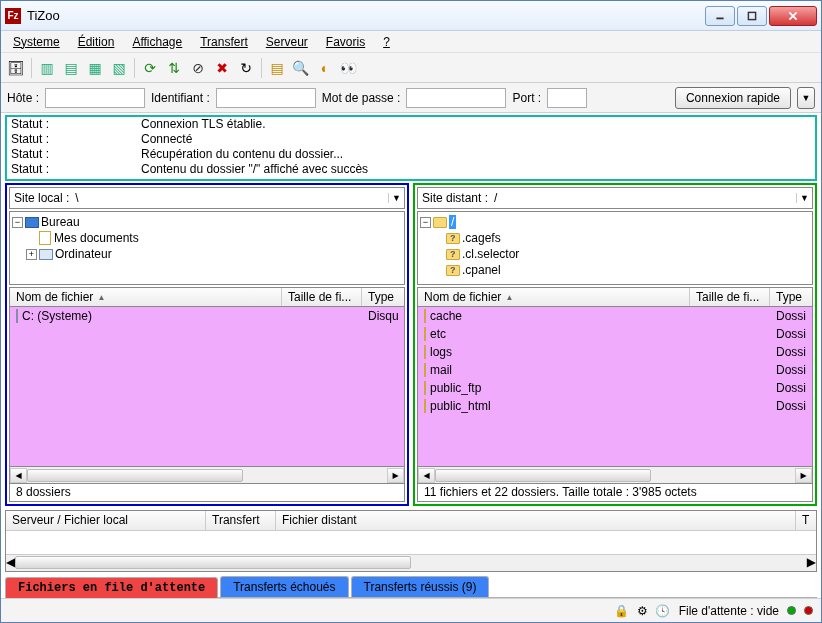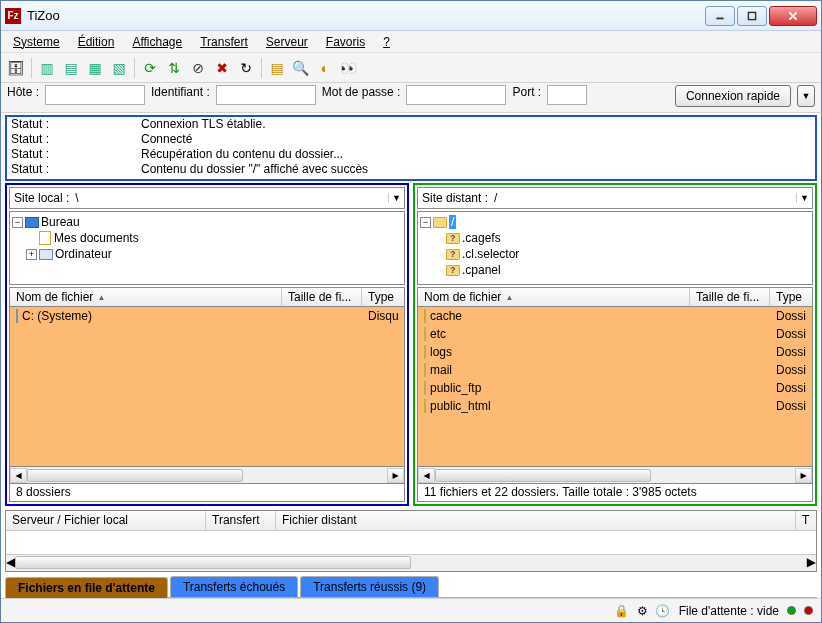--- a/index.html
+++ b/index.html
@@ -11,30 +11,30 @@
 .win-btn { width: 30px; height: 20px; border: 1px solid #7a9abf; background: linear-gradient(#f0f6fd, #d7e6f7); border-radius: 3px; display: flex; align-items: center; justify-content: center; cursor: default; }
 .win-btn.close { background: linear-gradient(#f5a0a0, #d43535); border-color: #a02020; color: #fff; width: 48px; }
 .win-btn svg { width: 12px; height: 12px; }
 .menubar { height: 22px; background: #f4f4f4; display: flex; align-items: center; padding: 0 4px; border-bottom: 1px solid #e0e0e0; gap: 2px; }
 .menubar .mitem { padding: 2px 8px; color: #000; cursor: default; }
 .menubar .mitem span.u { text-decoration: underline; }
 .toolbar { height: 30px; background: #f4f4f4; border-bottom: 1px solid #d0d0d0; display: flex; align-items: center; padding: 2px 4px; gap: 2px; }
 .tb-btn { width: 22px; height: 22px; border: 1px solid transparent; display: flex; align-items: center; justify-content: center; cursor: default; border-radius: 2px; }
 .tb-sep { width: 1px; height: 20px; background: #ccc; margin: 0 2px; }
 .tb-btn span { font-size: 14px; }
-.quickbar { height: 30px; background: #f4f4f4; border-bottom: 1px solid #d0d0d0; display: flex; align-items: flex-start; padding: 2px 6px; gap: 6px; }
+.quickbar { height: 30px; background: #f4f4f4; border-bottom: 1px solid #d0d0d0; display: flex; align-items: center; padding: 2px 6px; gap: 6px; }
 .quickbar label { white-space: nowrap; }
 .quickbar input { border: 1px solid #abadb3; height: 20px; padding: 1px 3px; background: #fff; }
 .quickbar .host { width: 100px; }
 .quickbar .user { width: 100px; }
 .quickbar .pass { width: 100px; }
 .quickbar .port { width: 40px; }
 .quick-connect { border: 1px solid #707070; background: linear-gradient(#fdfdfd, #e5e5e5); padding: 2px 10px; height: 22px; border-radius: 3px; cursor: default; }
 .quick-drop { width: 18px; height: 22px; border: 1px solid #707070; background: linear-gradient(#fdfdfd, #e5e5e5); border-radius: 3px; display: flex; align-items: center; justify-content: center; font-size: 9px; cursor: default; }
-.logpanel { border: 2px solid #1d4ed8; margin: 2px 4px; height: 66px; overflow-y: scroll; background: #fff; position: relative; }
+.logpanel { border: 2px solid #14b8a6; margin: 2px 4px; height: 66px; overflow-y: scroll; background: #fff; position: relative; }
 .log-row { display: flex; padding: 0 4px; line-height: 15px; }
 .log-row .label { width: 130px; }
 .panels { display: flex; flex: 1; margin: 0 4px; gap: 4px; min-height: 0; }
 .pane { flex: 1; display: flex; flex-direction: column; min-width: 0; }
 .pane.local { border: 2px solid #0000cc; }
 .pane.remote { border: 2px solid #00aa00; }
 .sitebar { height: 22px; border: 1px solid #888; display: flex; align-items: center; background: #fff; margin: 2px; }
 .sitebar label { padding: 0 4px; white-space: nowrap; }
 .sitebar input { flex: 1; border: none; height: 18px; padding: 0 2px; outline: none; }
 .sitebar .drop { width: 16px; text-align: center; font-size: 9px; border-left: 1px solid #ccc; cursor: default; }
@@ -45,36 +45,36 @@
 .tree-row.sel .txt { background: #3399ff; color: #fff; padding: 0 2px; }
 .folder-icon { width: 14px; height: 11px; background: #f9d978; border: 1px solid #caa93a; border-radius: 1px; }
 .folder-icon.q { background: #f9d978; position: relative; }
 .folder-icon.q::after { content: "?"; position: absolute; top: -1px; left: 3px; font-size: 9px; font-weight: bold; color: #555; }
 .desktop-icon { width: 14px; height: 11px; background: #3b7ed8; border: 1px solid #2a5a9a; }
 .doc-icon { width: 12px; height: 14px; background: #fff; border: 1px solid #caa93a; }
 .pc-icon { width: 14px; height: 11px; background: #dce8f4; border: 1px solid #6a8ab0; }
 .listhead { height: 20px; border: 1px solid #888; margin: 2px 2px 0 2px; display: flex; background: linear-gradient(#fdfdfd, #ececec); }
 .listhead .col { border-right: 1px solid #ccc; padding: 2px 6px; white-space: nowrap; overflow: hidden; display: flex; align-items: center; gap: 4px; }
 .listhead .sort { font-size: 8px; color: #666; }
-.listbody { flex: 1; border: 1px solid #888; border-top: none; margin: 0 2px; background: #fdba74; overflow: auto; position: relative; }
+.listbody { flex: 1; border: 1px solid #888; border-top: none; margin: 0 2px; background: #f0abfc; overflow: auto; position: relative; }
 .list-row { display: flex; height: 18px; align-items: center; }
 .list-row .cell { padding: 0 6px; white-space: nowrap; overflow: hidden; display: flex; align-items: center; gap: 4px; }
 .hscroll { height: 17px; border: 1px solid #888; border-top: none; margin: 0 2px; background: #f0f0f0; display: flex; align-items: center; }
 .hscroll .arrow { width: 17px; height: 15px; background: linear-gradient(#fdfdfd,#e0e0e0); border: 1px solid #ccc; display: flex; align-items: center; justify-content: center; font-size: 8px; cursor: default; }
 .hscroll .track { flex: 1; position: relative; height: 15px; }
 .hscroll .thumb { position: absolute; height: 13px; top: 1px; background: linear-gradient(#fdfdfd,#d8d8d8); border: 1px solid #bbb; border-radius: 2px; }
 .statusline { height: 18px; border: 1px solid #888; border-top: none; margin: 0 2px 2px 2px; padding: 1px 6px; background: #fff; }
 .queue { margin: 4px 4px 0 4px; border: 1px solid #888; display: flex; flex-direction: column; height: 62px; }
 .queue-head { height: 20px; display: flex; background: linear-gradient(#fdfdfd,#ececec); border-bottom: 1px solid #ccc; }
 .queue-head .col { border-right: 1px solid #ccc; padding: 2px 6px; }
 .queue-body { flex: 1; background: #fff; }
 .queue-scroll { height: 17px; background: #f0f0f0; border-top: 1px solid #ccc; display: flex; }
 .tabs { height: 24px; margin: 2px 4px 0 4px; display: flex; align-items: flex-end; border-bottom: 1px solid #b0b0b0; }
 .tab { border: 1px solid #b0b0b0; border-bottom: none; padding: 3px 12px; background: #3b82f6; margin-right: 2px; border-radius: 3px 3px 0 0; cursor: default; }
-.tab.active { background: #a16207; font-weight: bold; position: relative; top: 1px; }
+.tab.active { background: #ef4444; font-weight: bold; position: relative; top: 1px; font-family: Liberation Mono, monospace; }
 .statusbar { height: 24px; background: #f4f4f4; border-top: 1px solid #d0d0d0; display: flex; align-items: center; justify-content: flex-end; padding: 0 8px; gap: 8px; margin-top: auto; }
 .statusbar .led { width: 9px; height: 9px; border-radius: 50%; border: 1px solid #666; }
 .statusbar .led.red { background: #c00; }
 .statusbar .led.green { background: #0a0; }
 .drive-icon { width: 14px; height: 11px; background: #d0d8e0; border: 1px solid #8090a0; border-radius: 1px; }
 </style>
 </head>
 <body>
 
 <div class="titlebar">

